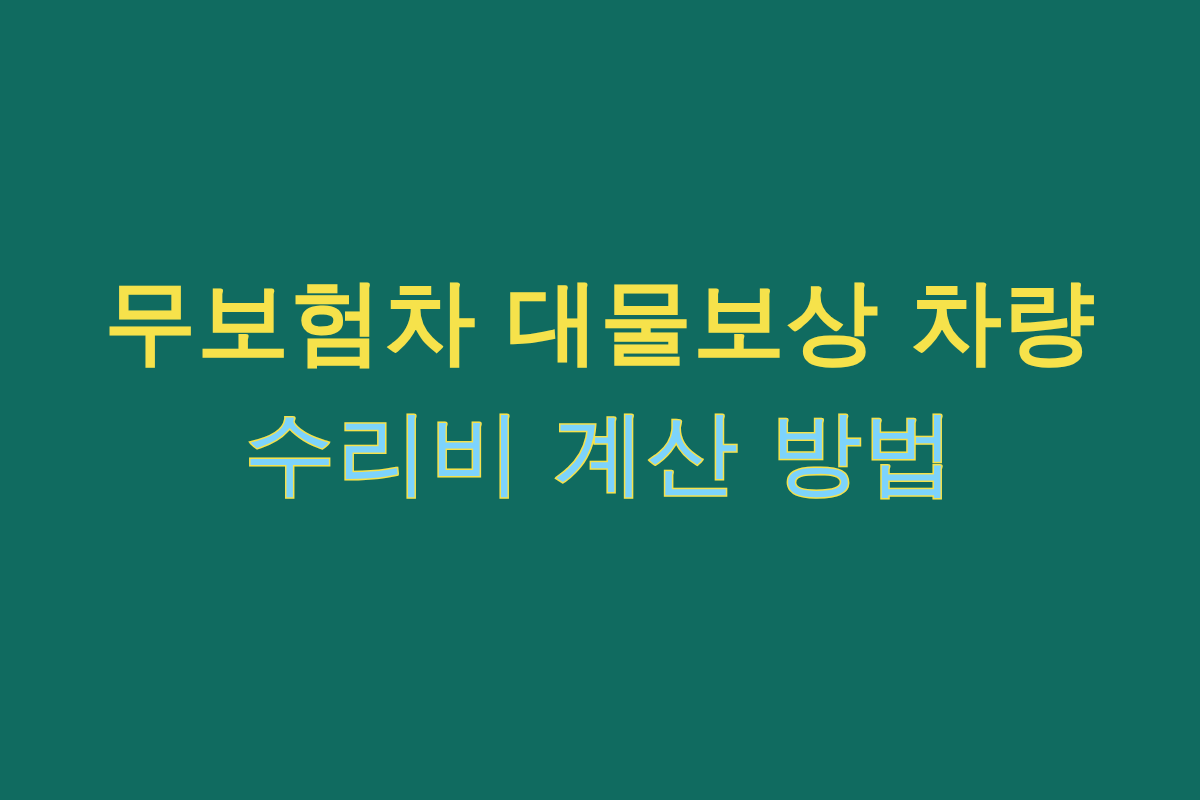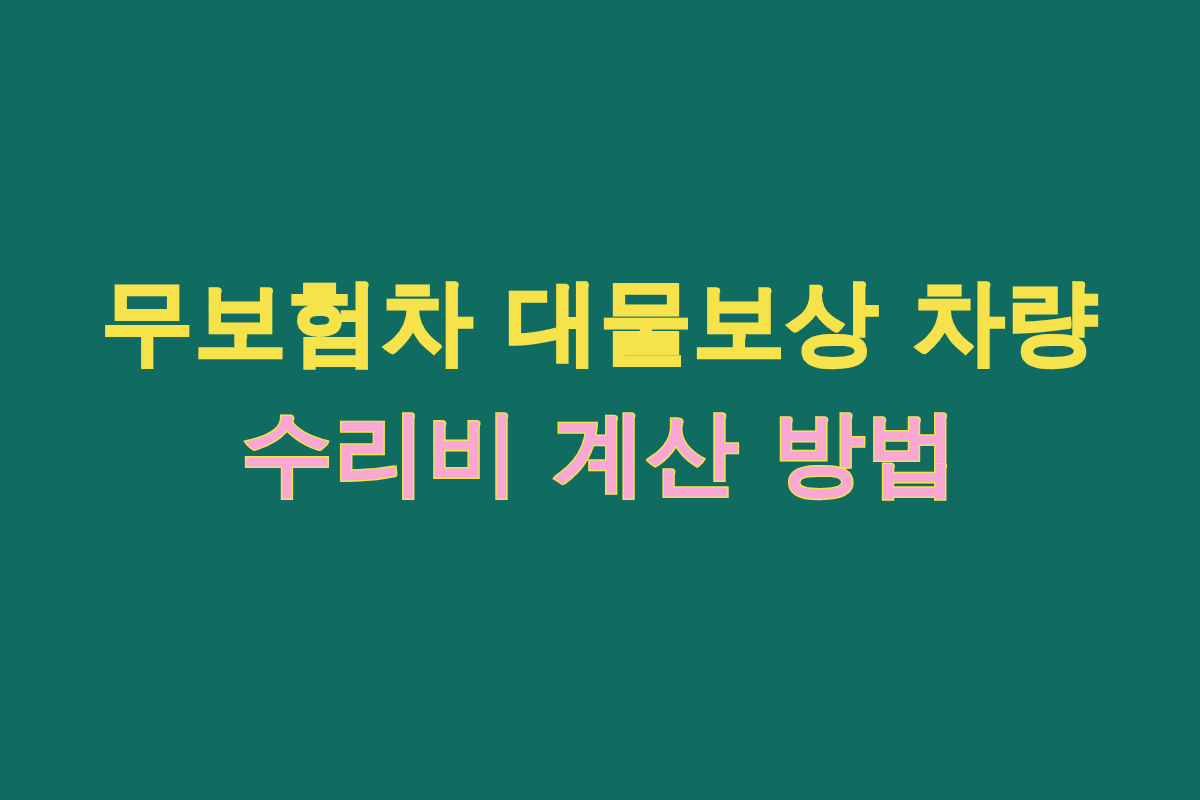--- a/index.html
+++ b/index.html
@@ -37,21 +37,21 @@
     justify-content: center;
     
     transform: translateY(-12px);
   }
 
   .title-line {
     display: block;
     color: #f6e24b;
     font-family: "DejaVu Sans", "Liberation Sans", sans-serif;
     font-size: 92px;
-    font-weight: 700;
+    font-weight: 400;
     line-height: 1.42;
     letter-spacing: 0.012em;
     white-space: nowrap;
     
     paint-order: stroke fill;
     -webkit-text-stroke: 3px #f6e24b;
     text-rendering: geometricPrecision;
   }
 
   .title-line.line-2 {
@@ -60,17 +60,17 @@
 </style>
 </head>
 <body>
 
 <div class="thumbnail-card" style="background-color: rgb(16, 107, 96);">
 
   <div class="title-block">
 
     <span class="title-line line-1" style="color: rgb(246, 226, 75); -webkit-text-stroke: 3px rgb(246, 226, 75);">무보험차 대물보상 차량</span>
 
-    <span class="title-line line-2" style="color: #f9a8d4; -webkit-text-stroke: 3px rgb(246, 226, 75);">수리비 계산 방법</span>
+    <span class="title-line line-2" style="color: #7dd3fc; -webkit-text-stroke: 3px rgb(246, 226, 75);">수리비 계산 방법</span>
 
   </div>
 
 </div>
 
 </body></html>

